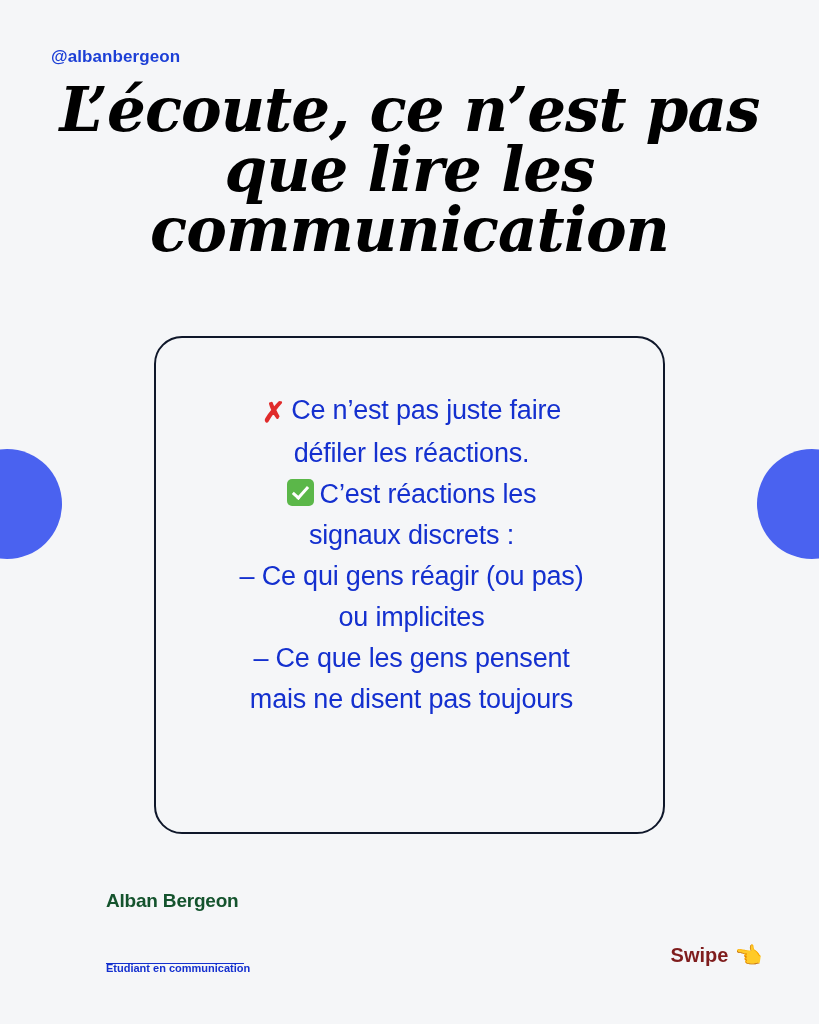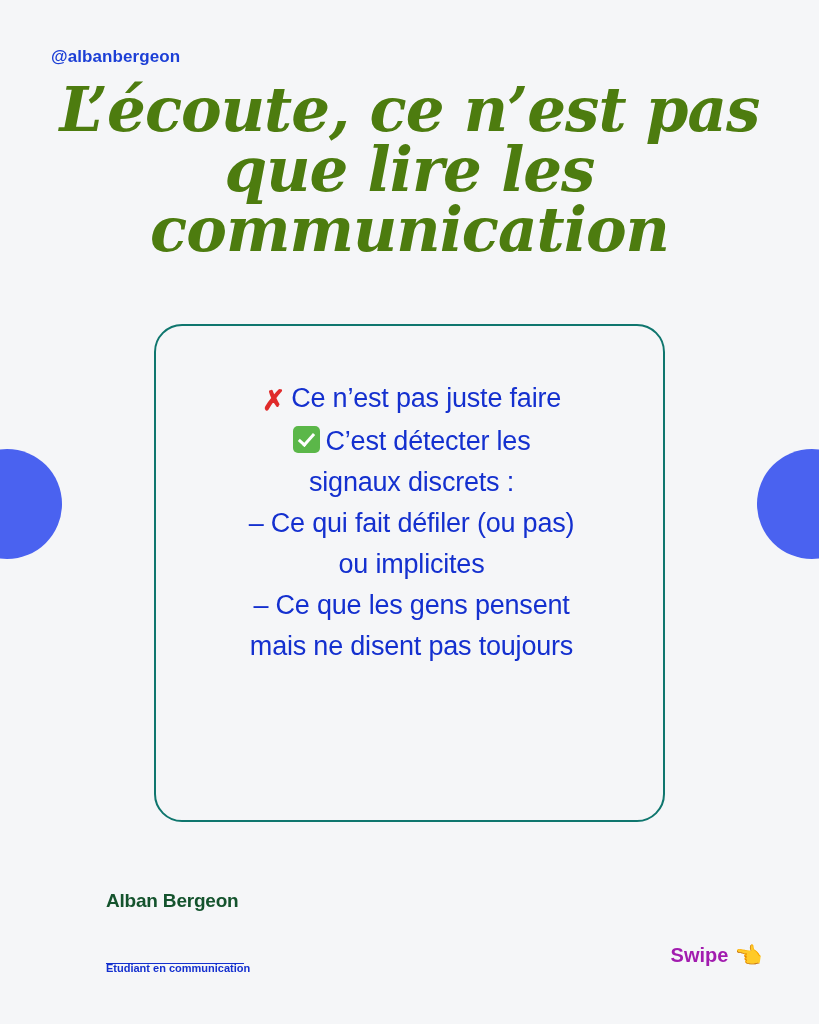--- a/index.html
+++ b/index.html
@@ -58,30 +58,30 @@
     top: 80px;
     left: 30px;
     width: 759px;
     text-align: center;
     font-family: "DejaVu Serif", serif;
     font-weight: 700;
     font-style: italic;
     font-size: 61px;
     line-height: 0.98;
     letter-spacing: -1px;
-    color: #4d7c0f;
+    color: #000000;
   }
 
   .card {
     position: absolute;
     left: 154px;
-    top: 324px;
+    top: 336px;
     width: 511px;
     height: 498px;
-    border: 2px solid #0f766e;
+    border: 2px solid #0f172a;
     border-radius: 28px;
     box-sizing: border-box;
     background: transparent;
   }
 
   .card-body {
     position: absolute;
     left: 0;
     top: 52px;
     width: 511px;
@@ -152,21 +152,21 @@
     color: #1430cf;
   }
 
   .swipe {
     position: absolute;
     right: 56px;
     top: 944px;
     display: flex;
     align-items: center;
     gap: 6px;
-    color: #a21caf;
+    color: #7f1d1d;
     font-size: 20px;
     font-weight: 700;
   }
   .swipe-icon {
     display: inline-block;
     line-height: 1;
     font-size: 23px;
     transform: rotate(8deg);
   }
 </style>
@@ -185,27 +185,30 @@
     <span class="line">que lire les</span>
     <span class="line">communication</span>
   </div>
 
   <div class="card">
     <div class="card-body">
       <span class="line">
         <span class="mark mark-cross">✗</span><span>Ce n’est pas juste faire</span>
       </span>
       <span class="line">
-        <span class="mark mark-check"></span><span>C’est détecter les</span>
+        <span>défiler les réactions.</span>
+      </span>
+      <span class="line">
+        <span class="mark mark-check"></span><span>C’est réactions les</span>
       </span>
       <span class="line">
         <span>signaux discrets :</span>
       </span>
       <span class="line">
-        <span>– Ce qui fait défiler (ou pas)</span>
+        <span>– Ce qui gens réagir (ou pas)</span>
       </span>
       <span class="line">
         <span>ou implicites</span>
       </span>
       <span class="line">
         <span>– Ce que les gens pensent</span>
       </span>
       <span class="line">
         <span>mais ne disent pas toujours</span>
       </span>

